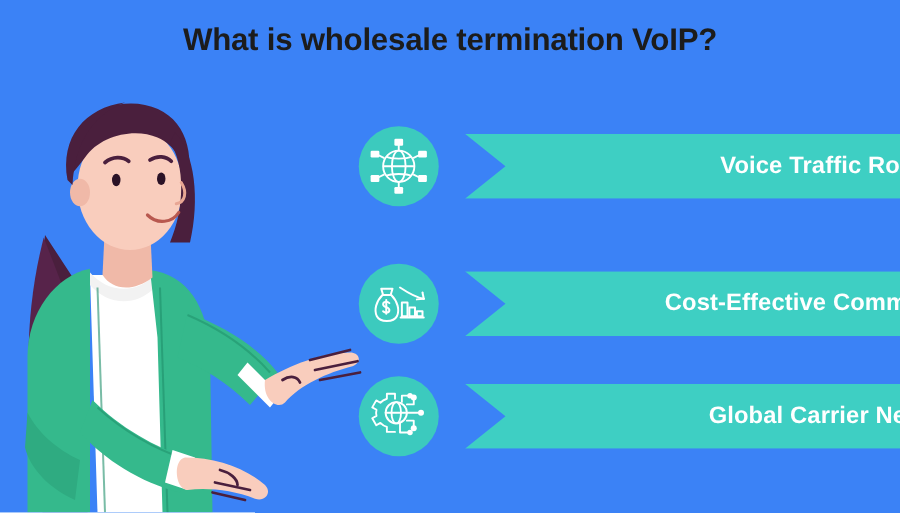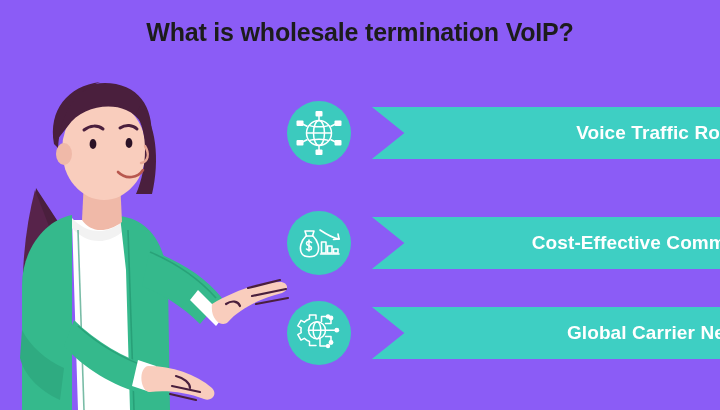--- a/index.html
+++ b/index.html
@@ -6,21 +6,21 @@
   html, body {
     margin: 0;
     padding: 0;
     background: #ffffff;
   }
   #canvas {
     position: relative;
     width: 720px;
     height: 410px;
     overflow: hidden;
-    background: #8b5cf6;
+    background: #3b82f6;
     font-family: "Liberation Sans", sans-serif;
   }
 
   
   #page-title {
     position: absolute;
     left: 0;
     top: 18px;
     width: 720px;
     text-align: center;

